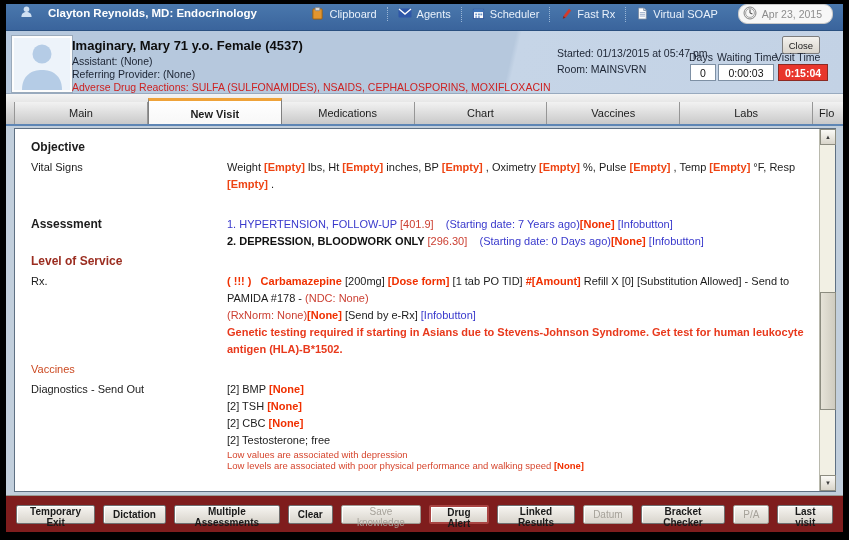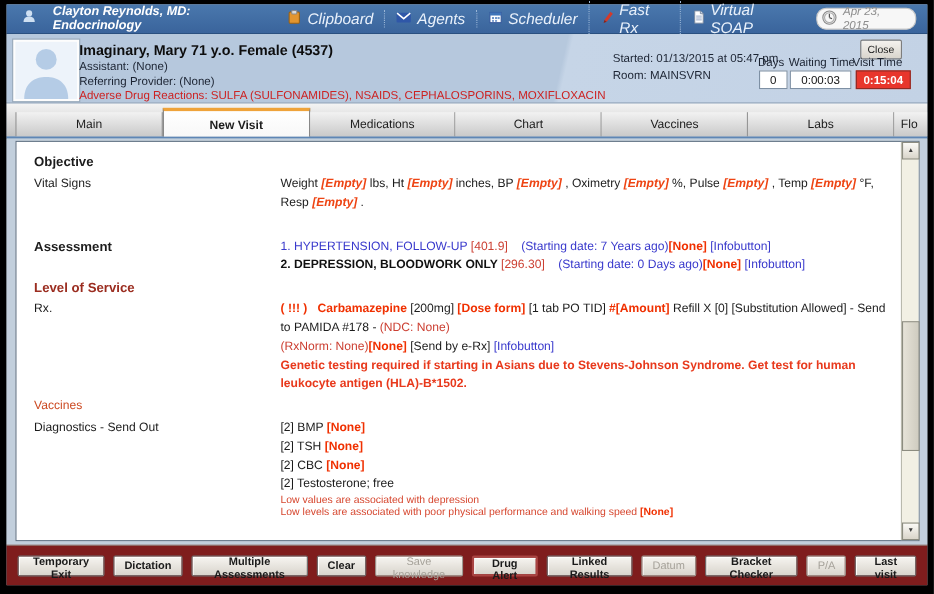--- a/index.html
+++ b/index.html
@@ -1,26 +1,26 @@
 <!DOCTYPE html>
 <html><head>
 <meta charset="utf-8">
 <style>
   html,body{margin:0;padding:0;}
   body{width:849px;height:540px;background:#000;position:relative;overflow:hidden;
        font-family:"Liberation Sans","DejaVu Sans",sans-serif;}
   .window{position:absolute;left:6px;top:4px;width:837px;height:528px;display:flex;flex-direction:column;background:#c2cfdc;}
 
   
-  .titlebar{height:26px;background:linear-gradient(#4a78ad,#3a649c);display:flex;align-items:center;
-            border-bottom:1px solid #2a5080;flex:0 0 26px;font-style:italic;}
+  .titlebar{height:26px;background:linear-gradient(#4a78ad,#3a649c);display:flex;align-items:flex-start;
+            border-bottom:1px solid #2a5080;flex:0 0 26px;}
   .titlebar .app-title{color:#fff;font-size:11.5px;font-weight:bold;margin-left:8px;}
   .tb-left{display:flex;align-items:center;gap:7px;margin-left:14px;}
   .tb-right{margin-left:auto;display:flex;align-items:center;margin-right:10px;}
-  .tool{display:flex;align-items:center;gap:5px;padding:0 10px;color:#e9f1fb;font-size:14px;cursor:default;}
+  .tool{display:flex;align-items:center;gap:5px;padding:0 10px;color:#e9f1fb;font-size:11px;cursor:default;}
   .tool + .tool{border-left:1px dotted #9ab6d6;}
   .date-pill{display:flex;align-items:center;gap:5px;background:#f7f7f7;border:1px solid #c9c9c9;
              border-radius:9px;height:18px;padding:0 10px 0 4px;margin-left:10px;color:#8d8d8d;font-size:10.5px;}
 
   
   .patient{height:62px;flex:0 0 62px;position:relative;
            background:linear-gradient(103deg,#b6c8dd 0%,#b6c8dd 60%,#c6d5e7 60.6%,#c3d2e5 100%);
            border-bottom:1px solid #98aabf;font-size:10.5px;color:#1c2433;}
   .avatar-box{position:absolute;left:6px;top:5px;width:56px;height:52px;background:#edf3fa;
               border:2px solid #fdfdfd;outline:1px solid #9aaabb;}
@@ -36,44 +36,44 @@
   .p-collab{position:absolute;top:20px;font-size:10.5px;color:#1c2433;}
   .lab-days{left:683px;} .lab-wait{left:711px;} .lab-visit{left:769px;}
   .p-box{position:absolute;top:33px;height:15px;border:1px solid #7e90a4;background:#fff;
          font-size:10.5px;display:flex;align-items:center;justify-content:center;color:#111;}
   .box-days{left:684px;width:24px;}
   .box-wait{left:712px;width:54px;}
   .box-visit{left:772px;width:48px;color:#fff;font-weight:bold;border-color:#8c2a24;}
 
   
   .tabstrip{height:30px;flex:0 0 30px;background:linear-gradient(#f4f4f4,#c2c2c2);display:flex;
-            align-items:flex-end;padding-left:8px;border-bottom:2px solid #5e86b5;overflow:hidden;}
+            align-items:flex-end;padding-left:8px;border-bottom:2px solid #5e86b5;overflow:hidden;justify-content:center;}
   .tab{flex:1 1 0;height:22px;display:flex;align-items:center;justify-content:center;font-size:11px;color:#1d1d1d;
        background:linear-gradient(#f2f2f2,#c9c9c9);border-right:1px solid #969696;cursor:default;}
   .tab:first-child{border-left:1px solid #969696;}
   .tab.active{background:linear-gradient(#ffffff,#f7f7f7);border-top:3px solid #efa33a;height:25px;
               font-weight:bold;border-left:1px solid #808080;border-right:1px solid #808080;margin-bottom:-2px;}
   .tab.clipped{flex:0 0 24px;overflow:hidden;justify-content:flex-start;padding-left:6px;border-right:none;}
 
   
   .content-wrap{flex:1 1 auto;position:relative;background:#c2cfdc;}
   .note-panel{position:absolute;left:8px;right:7px;top:2px;bottom:3px;background:#fff;border:1px solid #5f7082;}
   .note-content{position:absolute;left:0;top:0;right:16px;bottom:0;overflow:hidden;padding:10px 4px 0 16px;font-size:11px;color:#1c1c1c;}
-  .nblock{display:grid;grid-template-columns:196px 1fr;margin-bottom:3px;min-height:17px;gap:28px;}
+  .nblock{display:grid;grid-template-columns:196px 1fr;margin-bottom:3px;min-height:17px;}
   .nlabel{font-size:11px;line-height:17px;color:#1c1c1c;}
   .nblock.h .nlabel{font-weight:bold;font-size:12px;}
   .nblock.maroon .nlabel{font-weight:bold;font-size:12px;color:#9b2d20;}
   .nblock.orange .nlabel{color:#cc4a22;}
   .nline{line-height:17px;white-space:pre-wrap;}
   .nline.tight{font-size:9.5px;line-height:11px;}
   .sg-k{color:#1c1c1c;}
   .sg-b{color:#3939cc;}
   .sg-r{color:#cc4033;}
   .sg-rb{color:#f03000;font-weight:bold;}
-  .sg-e{color:#ee4413;font-weight:bold;font-style:italic;}
+  .sg-e{color:#ee4413;font-weight:bold;}
   .sg-bk{color:#111;font-weight:bold;}
   .sg-w{color:#e8391c;font-weight:bold;}
   .sg-sm{color:#d6462e;}
 
   
   .vscroll{position:absolute;right:0;top:0;bottom:0;width:15px;background:#f2f0e4;border-left:1px solid #b9b9ad;}
   .sb-btn{position:absolute;left:0;width:14px;height:14px;background:linear-gradient(#fbfaf6,#d9d5ca);
           border:1px solid #8c8c80;display:flex;align-items:center;justify-content:center;font-size:6px;color:#3c3c3c;}
   .sb-up{top:0;} .sb-down{bottom:0;}
   .sb-thumb{position:absolute;left:0;width:14px;top:45%;height:32%;

